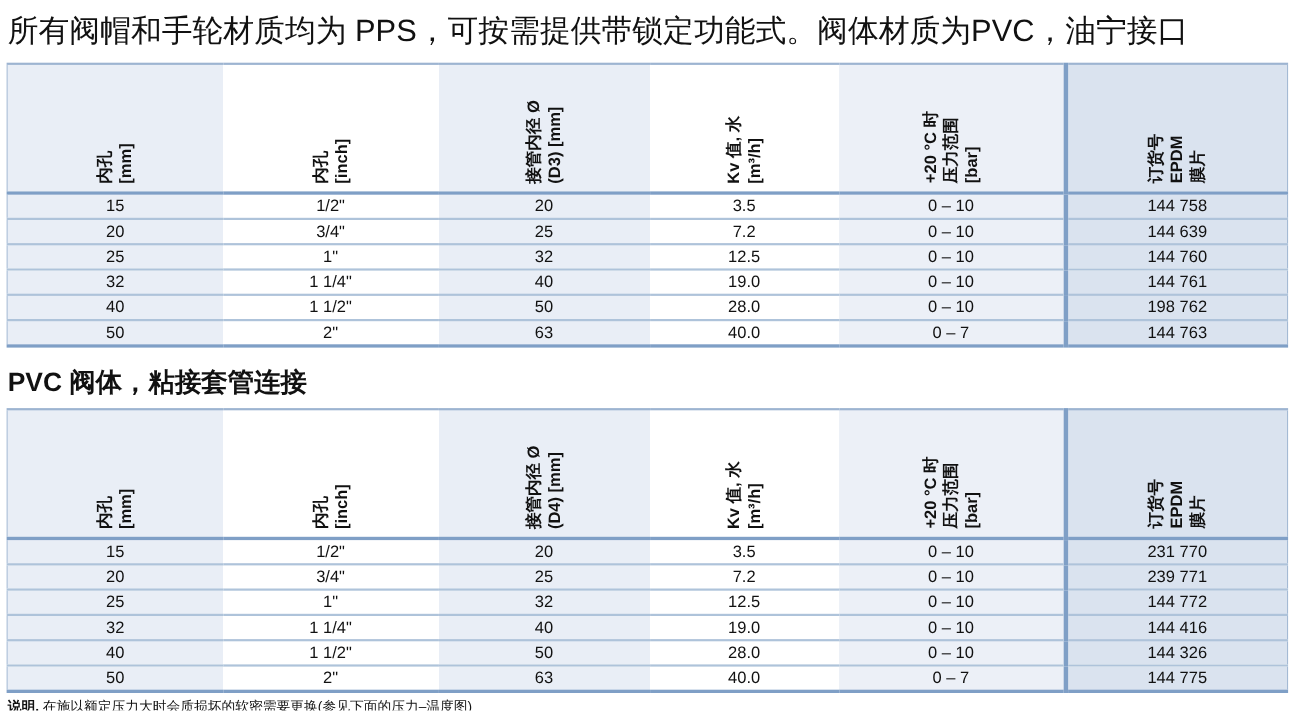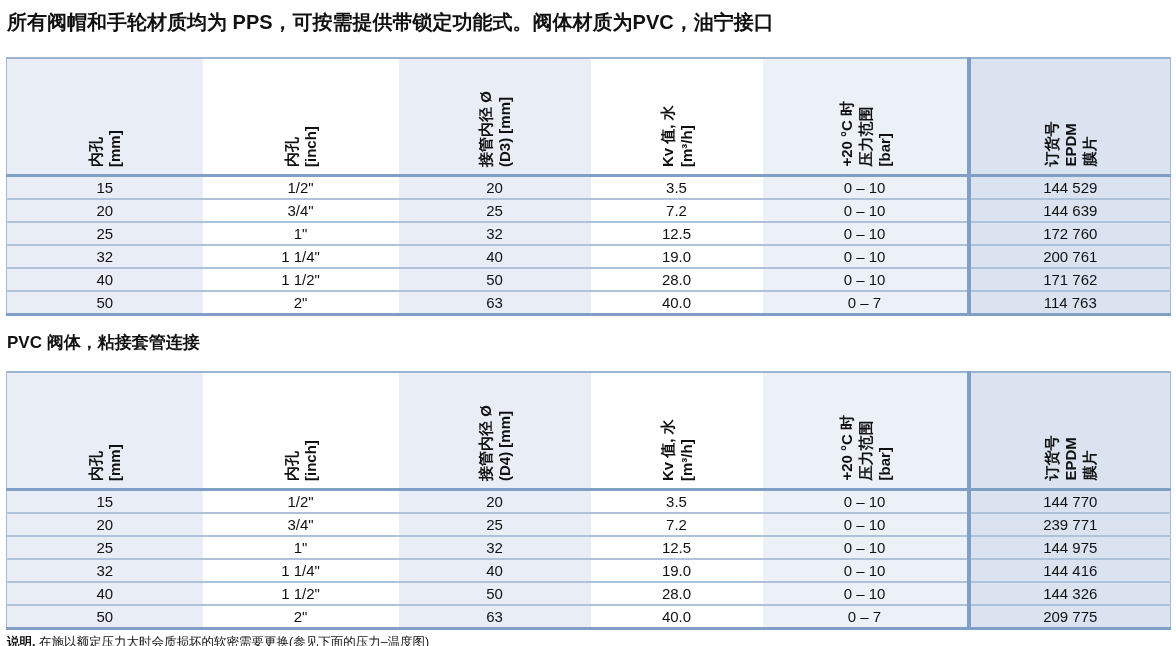--- a/index.html
+++ b/index.html
@@ -8,28 +8,28 @@
     width: 1176px;
     height: 646px;
     overflow: hidden;
     background: #ffffff;
     font-family: "Liberation Sans", sans-serif;
     color: #111;
   }
   .title {
     margin: 0;
     padding: 9px 0 0 7px;
-    font-size: 20px;
-    font-weight: bold;
+    font-size: 28px;
+    font-weight: normal;
     height: 26px;
     white-space: nowrap;
   }
   .subtitle {
     margin: 15px 0 0 7px;
-    font-size: 17px;
+    font-size: 24px;
     font-weight: bold;
     height: 24px;
     white-space: nowrap;
   }
   table.spec {
     table-layout: fixed;
     border-collapse: collapse;
     width: 1164px;
     margin: 22px 6px 0 6px;
     border-left: 1px solid var(--outer, #a4bad4);
@@ -154,61 +154,61 @@
         </th>
       </tr>
     </thead>
     <tbody>
       <tr>
         <td class="c0">15</td>
         <td class="c1">1/2"</td>
         <td class="c2">20</td>
         <td class="c3">3.5</td>
         <td class="c4">0 – 10</td>
-        <td class="c5">144 529</td>
+        <td class="c5">144 758</td>
       </tr>
       <tr>
         <td class="c0">20</td>
         <td class="c1">3/4"</td>
         <td class="c2">25</td>
         <td class="c3">7.2</td>
         <td class="c4">0 – 10</td>
         <td class="c5">144 639</td>
       </tr>
       <tr>
         <td class="c0">25</td>
         <td class="c1">1"</td>
         <td class="c2">32</td>
         <td class="c3">12.5</td>
         <td class="c4">0 – 10</td>
-        <td class="c5">172 760</td>
+        <td class="c5">144 760</td>
       </tr>
       <tr>
         <td class="c0">32</td>
         <td class="c1">1 1/4"</td>
         <td class="c2">40</td>
         <td class="c3">19.0</td>
         <td class="c4">0 – 10</td>
-        <td class="c5">200 761</td>
+        <td class="c5">144 761</td>
       </tr>
       <tr>
         <td class="c0">40</td>
         <td class="c1">1 1/2"</td>
         <td class="c2">50</td>
         <td class="c3">28.0</td>
         <td class="c4">0 – 10</td>
-        <td class="c5">171 762</td>
+        <td class="c5">198 762</td>
       </tr>
       <tr>
         <td class="c0">50</td>
         <td class="c1">2"</td>
         <td class="c2">63</td>
         <td class="c3">40.0</td>
         <td class="c4">0 – 7</td>
-        <td class="c5">114 763</td>
+        <td class="c5">144 763</td>
       </tr>
     </tbody>
   </table>
 
 <div class="subtitle">PVC 阀体，粘接套管连接</div>
 
 <table class="spec" id="t1">
     <colgroup>
       <col class="c0">
       <col class="c1">
@@ -271,37 +271,37 @@
         </th>
       </tr>
     </thead>
     <tbody>
       <tr>
         <td class="c0">15</td>
         <td class="c1">1/2"</td>
         <td class="c2">20</td>
         <td class="c3">3.5</td>
         <td class="c4">0 – 10</td>
-        <td class="c5">144 770</td>
+        <td class="c5">231 770</td>
       </tr>
       <tr>
         <td class="c0">20</td>
         <td class="c1">3/4"</td>
         <td class="c2">25</td>
         <td class="c3">7.2</td>
         <td class="c4">0 – 10</td>
         <td class="c5">239 771</td>
       </tr>
       <tr>
         <td class="c0">25</td>
         <td class="c1">1"</td>
         <td class="c2">32</td>
         <td class="c3">12.5</td>
         <td class="c4">0 – 10</td>
-        <td class="c5">144 975</td>
+        <td class="c5">144 772</td>
       </tr>
       <tr>
         <td class="c0">32</td>
         <td class="c1">1 1/4"</td>
         <td class="c2">40</td>
         <td class="c3">19.0</td>
         <td class="c4">0 – 10</td>
         <td class="c5">144 416</td>
       </tr>
       <tr>
@@ -311,18 +311,18 @@
         <td class="c3">28.0</td>
         <td class="c4">0 – 10</td>
         <td class="c5">144 326</td>
       </tr>
       <tr>
         <td class="c0">50</td>
         <td class="c1">2"</td>
         <td class="c2">63</td>
         <td class="c3">40.0</td>
         <td class="c4">0 – 7</td>
-        <td class="c5">209 775</td>
+        <td class="c5">144 775</td>
       </tr>
     </tbody>
   </table>
 
 <div class="note"><b>说明.</b> <span>在施以额定压力大时会质损坏的软密需要更换(参见下面的压力–温度图)</span></div>
 
 </body></html>

